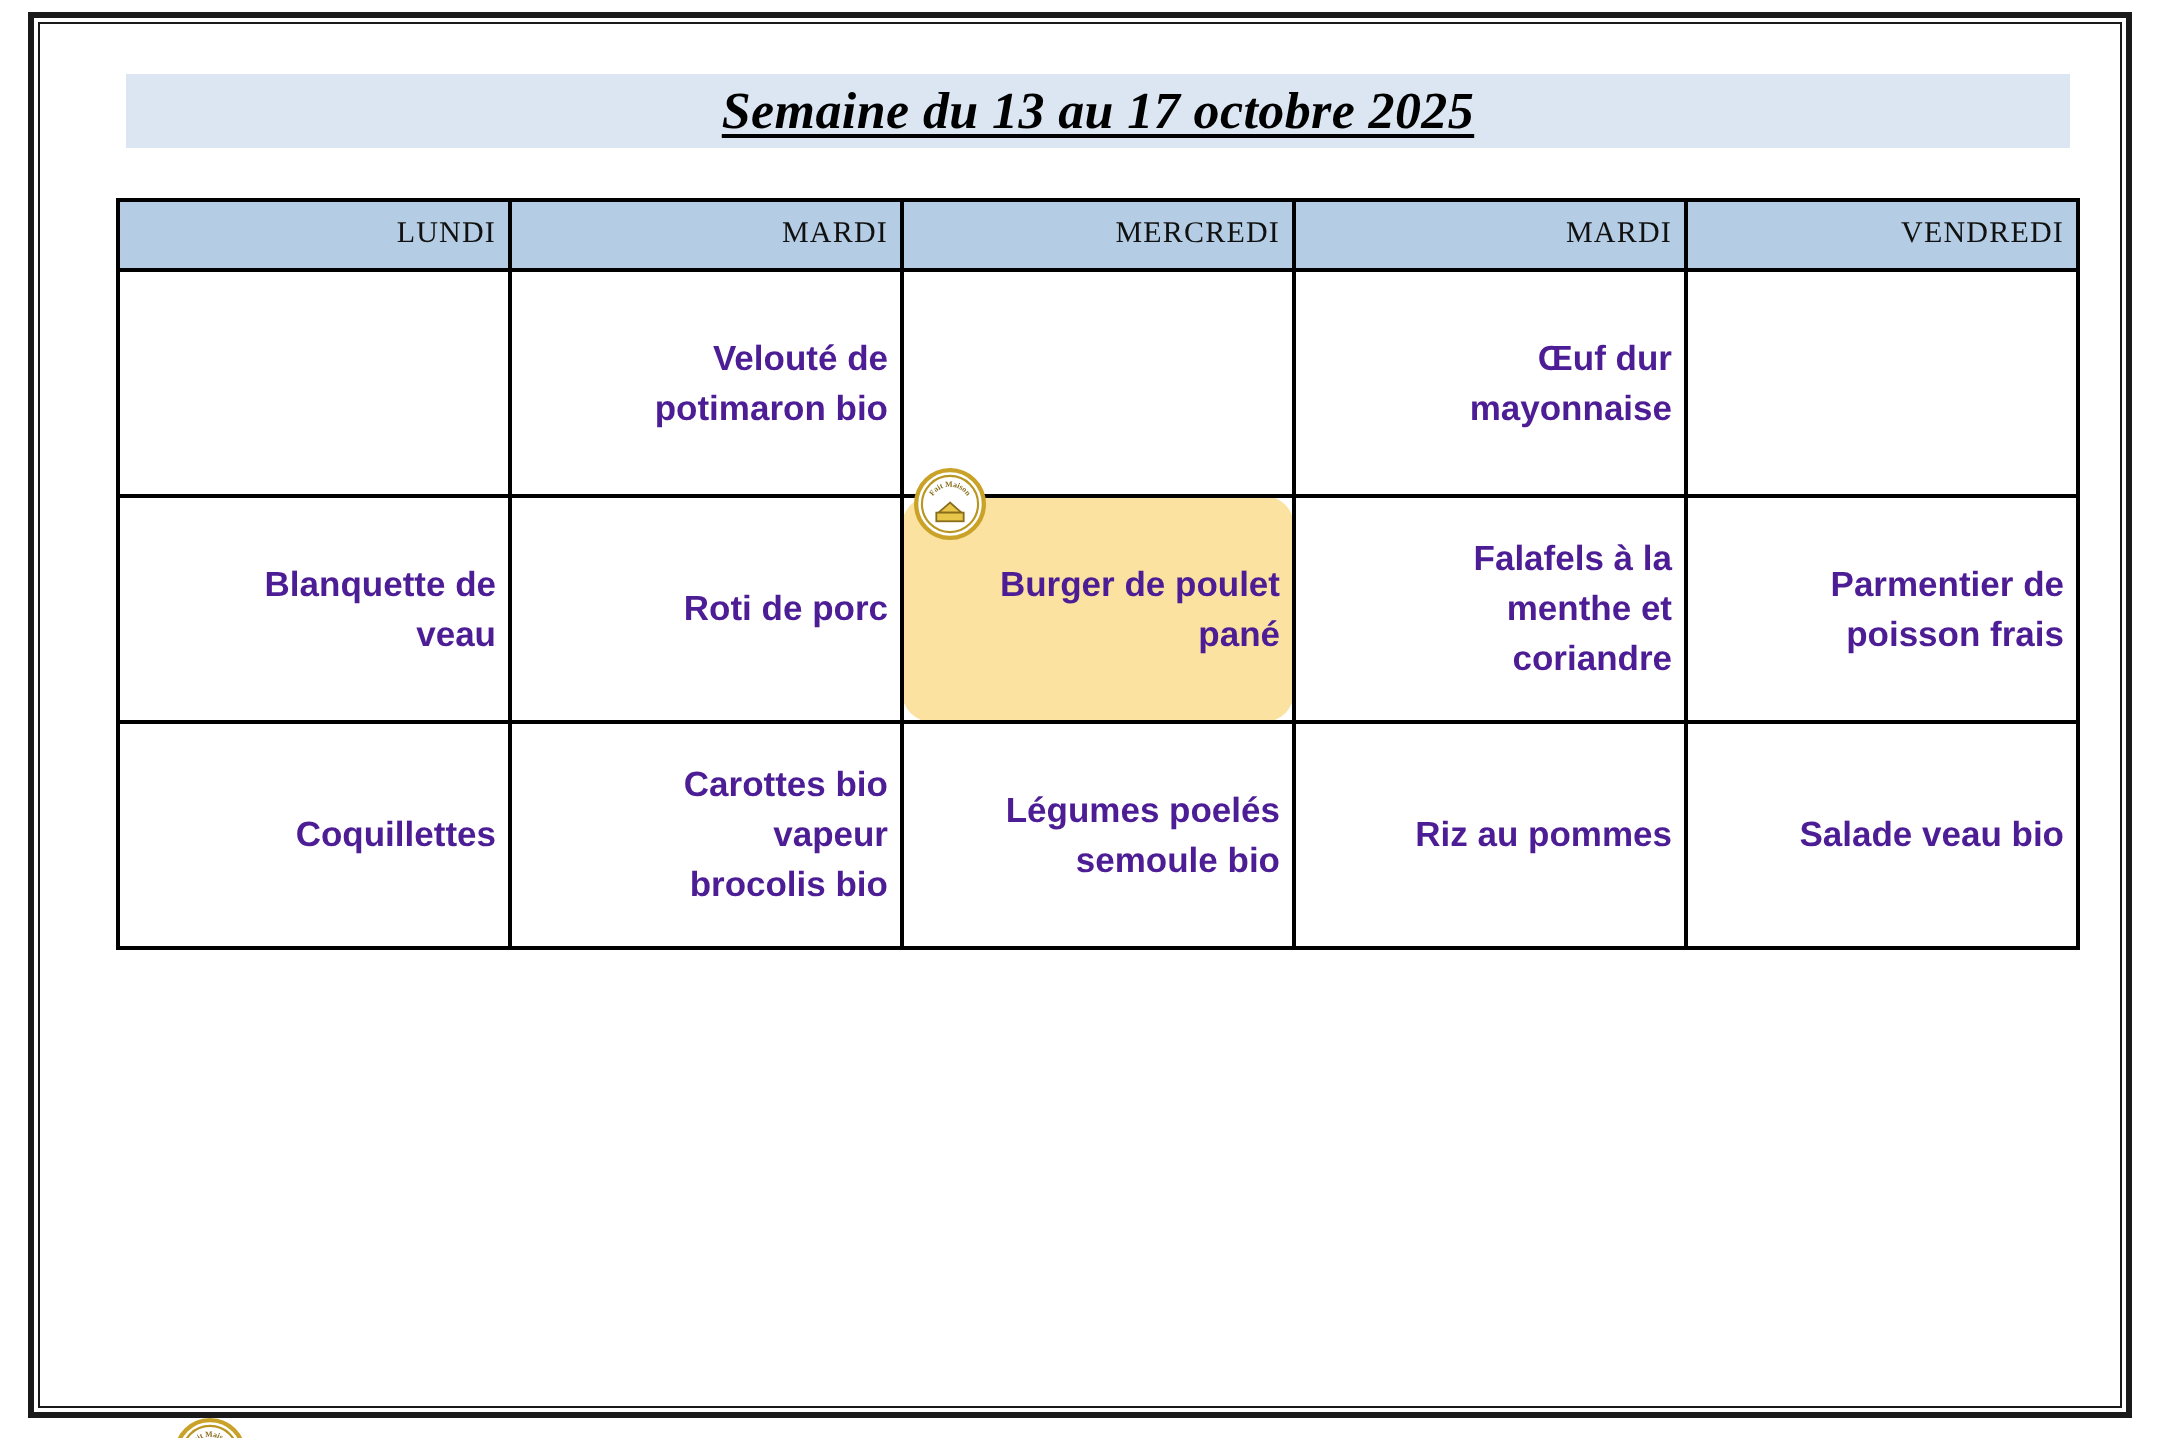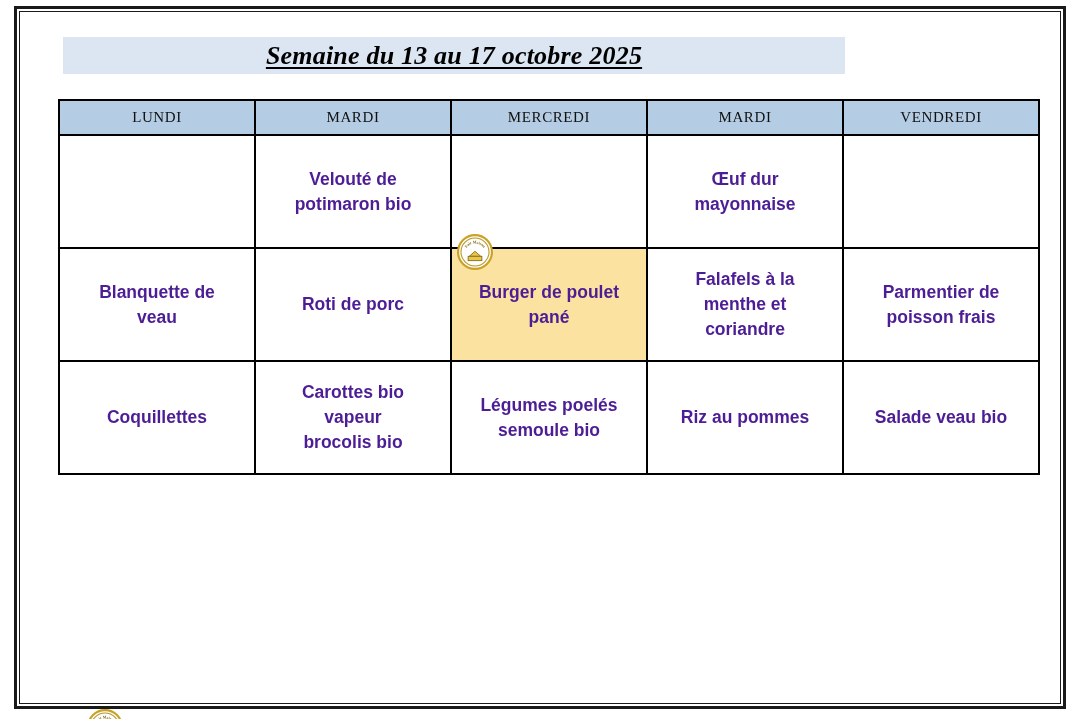--- a/index.html
+++ b/index.html
@@ -28,21 +28,21 @@
     left: 2px; top: 2px; right: 2px; bottom: 2px;
     border: 1px solid #1a1a1a;
     pointer-events: none;
   }
 
   
   #title-band {
     position: absolute;
     left: 46px;
     top: 28px;
-    width: 782px;
+    width: 972px;
     height: 37px;
     background: #dce6f2;
     display: flex;
     align-items: center;
     justify-content: center;
   }
   #title-text {
     font-family: "Liberation Serif", serif;
     font-weight: bold;
     font-style: italic;
@@ -58,21 +58,21 @@
   #menu-table {
     position: absolute;
     left: 41px;
     top: 90px;
     width: 982px;
     border-collapse: collapse;
     table-layout: fixed;
   }
   #menu-table td, #menu-table th {
     border: 2px solid #000000;
-    text-align: center;
+    text-align: right;
     vertical-align: middle;
     padding: 4px 6px;
   }
   #menu-table th {
     background: #b4cde4;
     height: 35px;
     font-family: "Liberation Serif", serif;
     font-weight: normal;
     font-size: 15px;
     font-variant: small-caps;
@@ -82,21 +82,21 @@
   #menu-table td {
     height: 113px;
     font-family: "Liberation Sans", sans-serif;
     font-weight: bold;
     font-size: 17.5px;
     line-height: 1.42;
     color: #4c1d95;
     background: #ffffff;
     white-space: pre-line;
   }
-  #menu-table td.highlight { background: #fbe2a0; }
+  #menu-table td.highlight { background: #fbe2a0; border-radius: 15px; }
   #menu-table td.empty { font-size: 0; }
 
   
   .fait-maison-badge {
     position: absolute;
     width: 36px;
     height: 36px;
     z-index: 5;
     pointer-events: none;
   }

